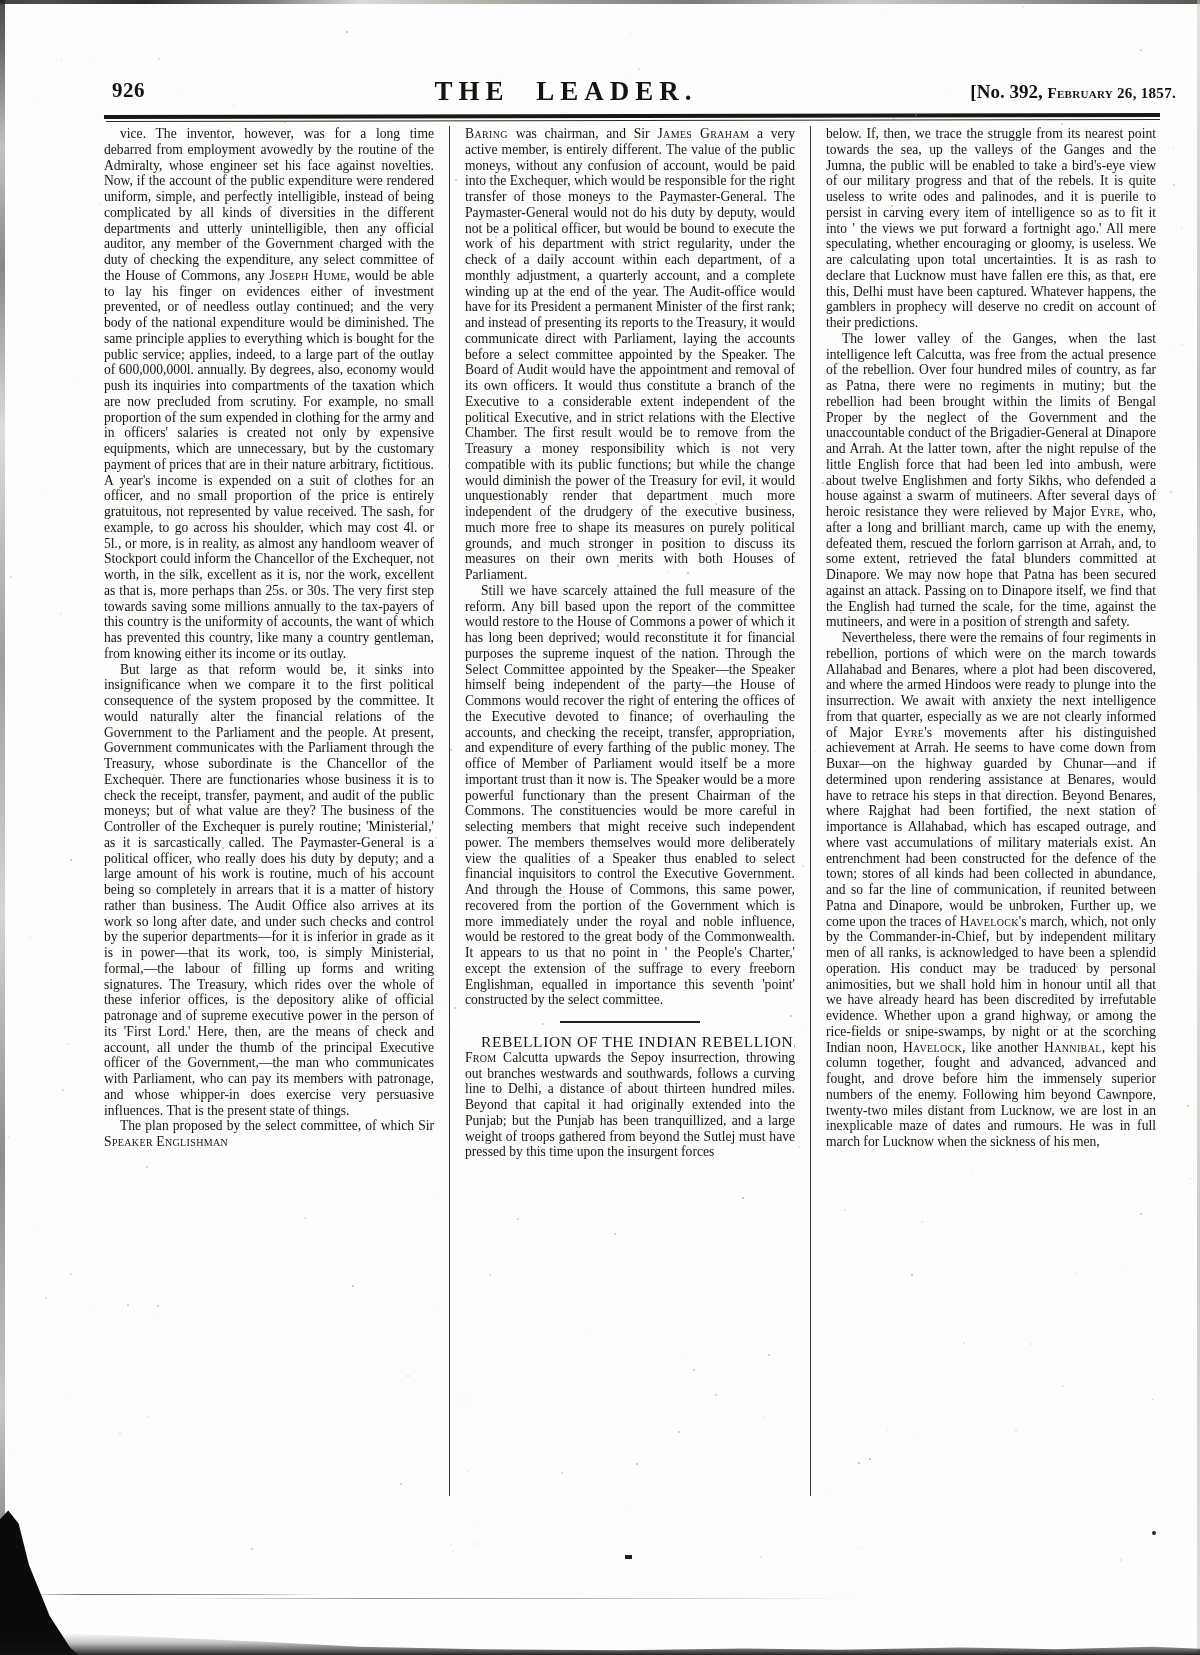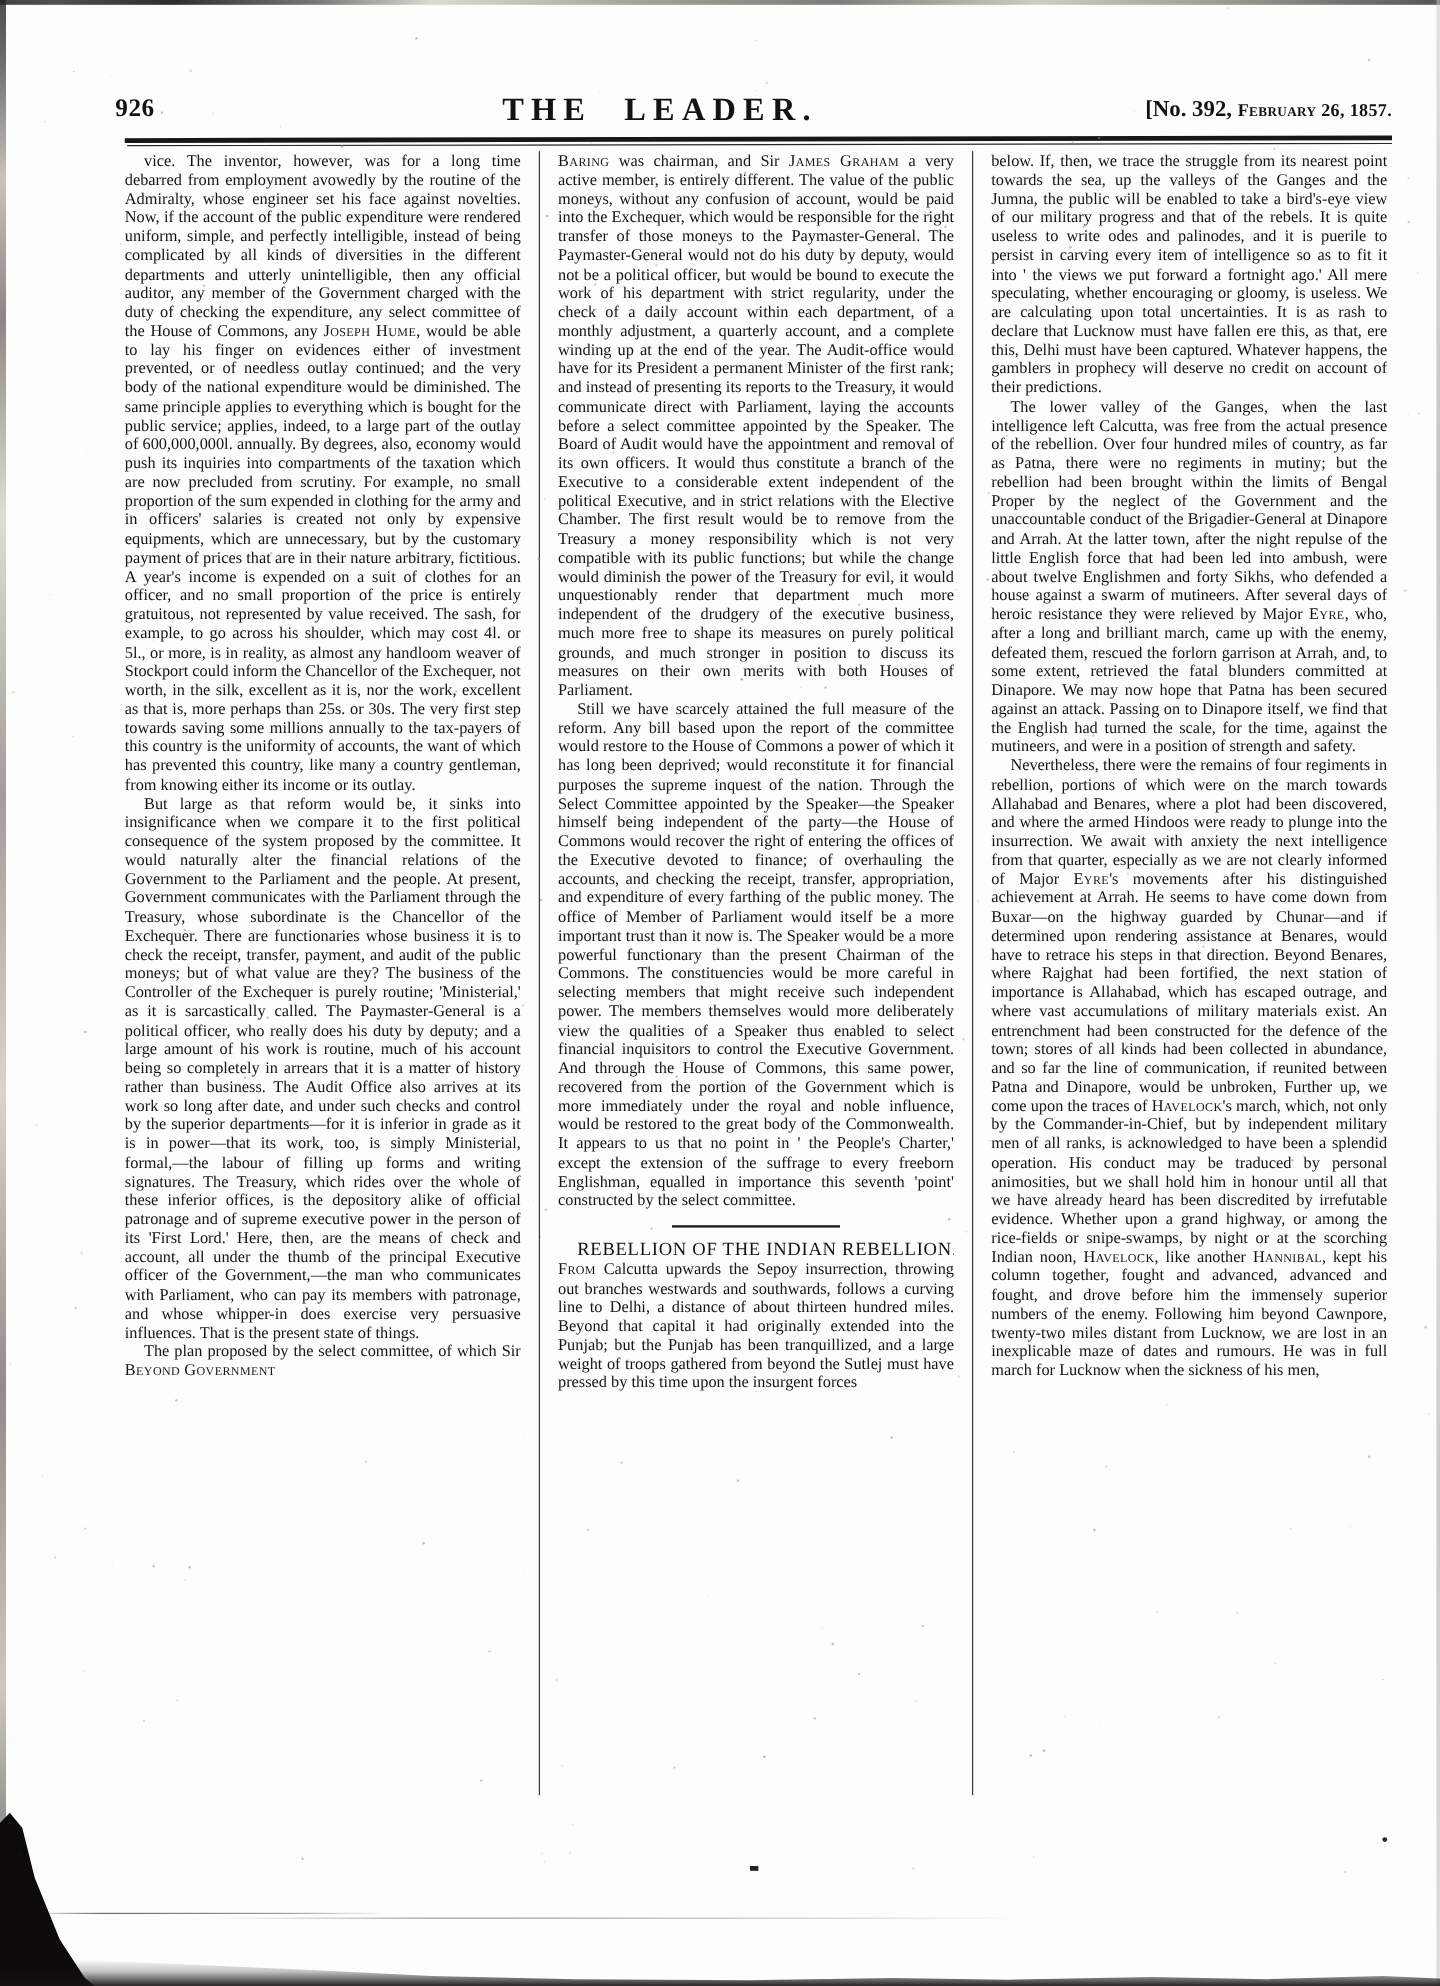--- a/index.html
+++ b/index.html
@@ -71,21 +71,21 @@
     background: #23211f;
   }
   .right-dot {
     position: absolute; right: 44px; bottom: 120px; width: 4px; height: 4px;
     background: #2b2927; border-radius: 50%;
   }
 
   
   #masthead {
     position: absolute;
-    left: 96px;
+    left: 112px;
     top: 78px;
     width: 1058px;
     height: 34px;
   }
   .folio-num {
     position: absolute;
     left: 0; top: 0;
     font-size: 21px;
     font-weight: bold;
     letter-spacing: .5px;
@@ -197,21 +197,21 @@
     <div class="issue-line"><span>[No. 392,</span> <span class="sc">February 26, 1857.</span></div>
   </div>
   <div class="rule-thick"></div>
   <div class="rule-thin"></div>
 
   <div id="columns">
 
     <div class="col">
       <p>vice. The inventor, however, was for a long time debarred from employment avowedly by the routine of the Admiralty, whose engineer set his face against novelties. Now, if the account of the public expenditure were rendered uniform, simple, and perfectly intelligible, instead of being complicated by all kinds of diversities in the different departments and utterly unintelligible, then any official auditor, any member of the Government charged with the duty of checking the expenditure, any select committee of the House of Commons, any <span class="sc">Joseph</span> <span class="sc">Hume</span>, would be able to lay his finger on evidences either of investment prevented, or of needless outlay continued; and the very body of the national expenditure would be diminished. The same principle applies to everything which is bought for the public service; applies, indeed, to a large part of the outlay of 600,000,000l. annually. By degrees, also, economy would push its inquiries into compartments of the taxation which are now precluded from scrutiny. For example, no small proportion of the sum expended in clothing for the army and in officers' salaries is created not only by expensive equipments, which are unnecessary, but by the customary payment of prices that are in their nature arbitrary, fictitious. A year's income is expended on a suit of clothes for an officer, and no small proportion of the price is entirely gratuitous, not represented by value received. The sash, for example, to go across his shoulder, which may cost 4l. or 5l., or more, is in reality, as almost any handloom weaver of Stockport could inform the Chancellor of the Exchequer, not worth, in the silk, excellent as it is, nor the work, excellent as that is, more perhaps than 25s. or 30s. The very first step towards saving some millions annually to the tax-payers of this country is the uniformity of accounts, the want of which has prevented this country, like many a country gentleman, from knowing either its income or its outlay.</p>
       <p>But large as that reform would be, it sinks into insignificance when we compare it to the first political consequence of the system proposed by the committee. It would naturally alter the financial relations of the Government to the Parliament and the people. At present, Government communicates with the Parliament through the Treasury, whose subordinate is the Chancellor of the Exchequer. There are functionaries whose business it is to check the receipt, transfer, payment, and audit of the public moneys; but of what value are they? The business of the Controller of the Exchequer is purely routine; 'Ministerial,' as it is sarcastically called. The Paymaster-General is a political officer, who really does his duty by deputy; and a large amount of his work is routine, much of his account being so completely in arrears that it is a matter of history rather than business. The Audit Office also arrives at its work so long after date, and under such checks and control by the superior departments—for it is inferior in grade as it is in power—that its work, too, is simply Ministerial, formal,—the labour of filling up forms and writing signatures. The Treasury, which rides over the whole of these inferior offices, is the depository alike of official patronage and of supreme executive power in the person of its 'First Lord.' Here, then, are the means of check and account, all under the thumb of the principal Executive officer of the Government,—the man who communicates with Parliament, who can pay its members with patronage, and whose whipper-in does exercise very persuasive influences. That is the present state of things.</p>
-      <p>The plan proposed by the select committee, of which Sir <span class="sc">Beyond</span> <span class="sc">Government</span></p>
+      <p>The plan proposed by the select committee, of which Sir <span class="sc">Speaker</span> <span class="sc">Englishman</span></p>
     </div>
 
     <div class="col">
       <p class="noindent"><span class="sc">Baring</span> was chairman, and Sir <span class="sc">James</span> <span class="sc">Graham</span> a very active member, is entirely different. The value of the public moneys, without any confusion of account, would be paid into the Exchequer, which would be responsible for the right transfer of those moneys to the Paymaster-General. The Paymaster-General would not do his duty by deputy, would not be a political officer, but would be bound to execute the work of his department with strict regularity, under the check of a daily account within each department, of a monthly adjustment, a quarterly account, and a complete winding up at the end of the year. The Audit-office would have for its President a permanent Minister of the first rank; and instead of presenting its reports to the Treasury, it would communicate direct with Parliament, laying the accounts before a select committee appointed by the Speaker. The Board of Audit would have the appointment and removal of its own officers. It would thus constitute a branch of the Executive to a considerable extent independent of the political Executive, and in strict relations with the Elective Chamber. The first result would be to remove from the Treasury a money responsibility which is not very compatible with its public functions; but while the change would diminish the power of the Treasury for evil, it would unquestionably render that department much more independent of the drudgery of the executive business, much more free to shape its measures on purely political grounds, and much stronger in position to discuss its measures on their own merits with both Houses of Parliament.</p>
       <p>Still we have scarcely attained the full measure of the reform. Any bill based upon the report of the committee would restore to the House of Commons a power of which it has long been deprived; would reconstitute it for financial purposes the supreme inquest of the nation. Through the Select Committee appointed by the Speaker—the Speaker himself being independent of the party—the House of Commons would recover the right of entering the offices of the Executive devoted to finance; of overhauling the accounts, and checking the receipt, transfer, appropriation, and expenditure of every farthing of the public money. The office of Member of Parliament would itself be a more important trust than it now is. The Speaker would be a more powerful functionary than the present Chairman of the Commons. The constituencies would be more careful in selecting members that might receive such independent power. The members themselves would more deliberately view the qualities of a Speaker thus enabled to select financial inquisitors to control the Executive Government. And through the House of Commons, this same power, recovered from the portion of the Government which is more immediately under the royal and noble influence, would be restored to the great body of the Commonwealth. It appears to us that no point in ' the People's Charter,' except the extension of the suffrage to every freeborn Englishman, equalled in importance this seventh 'point' constructed by the select committee.</p>
       <div class="section-rule"></div>
       <p class="section-head">REBELLION OF THE INDIAN REBELLION.</p>
       <p class="noindent"><span class="op">From</span> Calcutta upwards the Sepoy insurrection, throwing out branches westwards and southwards, follows a curving line to Delhi, a distance of about thirteen hundred miles. Beyond that capital it had originally extended into the Punjab; but the Punjab has been tranquillized, and a large weight of troops gathered from beyond the Sutlej must have pressed by this time upon the insurgent forces</p>
     </div>
 

